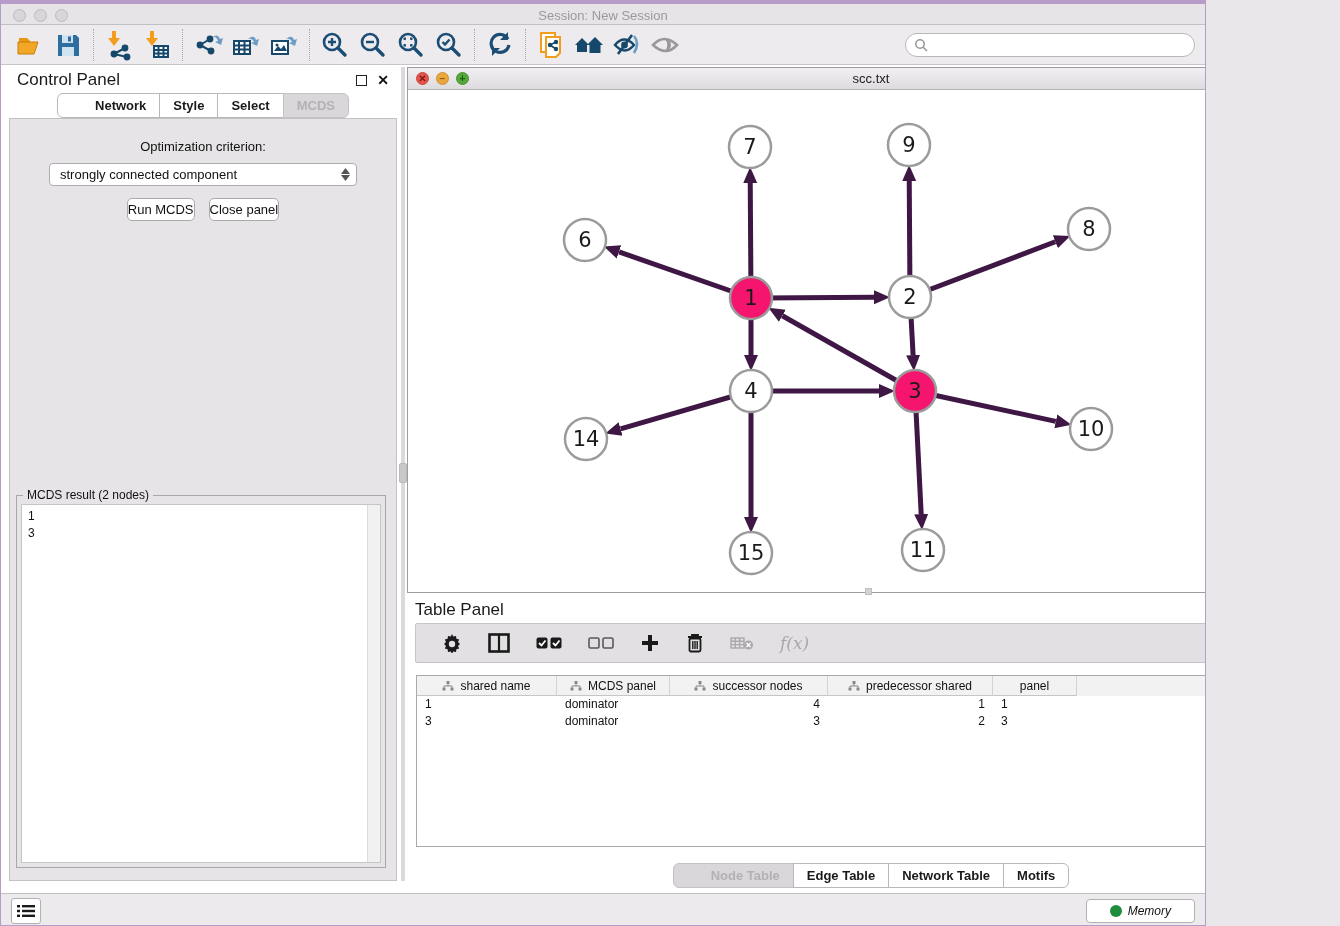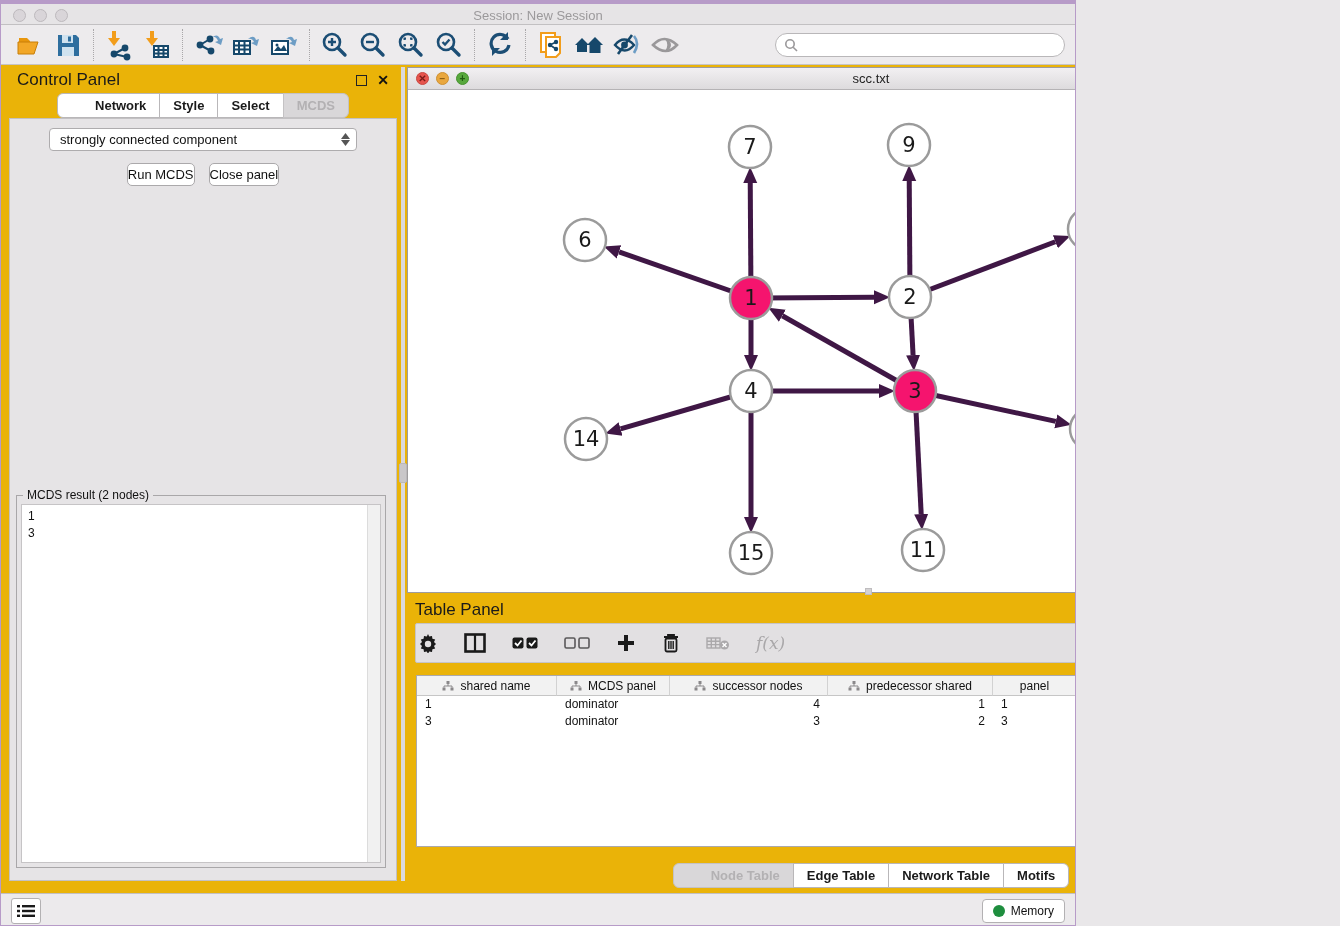--- a/index.html
+++ b/index.html
@@ -1,18 +1,18 @@
 <!DOCTYPE html>
 <html><head>
 <meta charset="utf-8">
 <style>
   * { box-sizing: border-box; margin: 0; padding: 0; }
   html,body { width:1340px; height:926px; }
   body { font-family:"Liberation Sans", sans-serif; background:#E9E7E9; }
-  #app { position:relative; width:1076px; height:926px; background:#eab308; overflow:hidden; border:1px solid #B79BC8; }
+  #app { position:relative; width:1206px; height:926px; background:#ffffff; overflow:hidden; border:1px solid #B79BC8; }
 
   
   .titlebar { position:absolute; top:0; left:0; right:0; height:24px; background:#E6E4E6; border-top:3px solid #B79BC8; border-bottom:1px solid #C2C0C2; }
   .traffic { position:absolute; top:5px; left:12px; display:flex; gap:8px; }
   .tl { width:13px; height:13px; border-radius:50%; background:#D9D5D9; border:1px solid #BDB9BD; position:relative; font-size:9px; line-height:11px; text-align:center; color:rgba(0,0,0,.45); }
   .win-title { position:absolute; top:4px; left:0; right:0; text-align:center; font-size:13px; color:#9B999B; }
 
   
   .toolbar { position:absolute; top:24px; left:0; right:0; height:40px; background:#EDEBED; border-bottom:1px solid #C6C4C6; display:flex; align-items:center; padding:0 10px; }
   .tbtn { width:38px; height:34px; display:flex; align-items:center; justify-content:center; cursor:pointer; }
@@ -56,36 +56,36 @@
   .net-window { position:absolute; left:406px; top:66px; width:928px; height:526px; border:1px solid #9E9C9E; background:#fff; }
   .net-titlebar { height:22px; background:linear-gradient(#F2F0F2,#DDDBDD); border-bottom:1px solid #B5B3B5; position:relative; }
   .net-traffic { position:absolute; left:8px; top:4px; display:flex; gap:7px; }
   .ntl { width:13px; height:13px; border-radius:50%; font-size:10px; font-weight:bold; text-align:center; line-height:12px; cursor:pointer; }
   .net-title { position:absolute; top:3px; left:0; right:0; text-align:center; font-size:13px; color:#222; }
   .net-canvas { position:relative; width:926px; height:502px; background:#fff; }
   .net-resize-dot { position:absolute; left:457px; bottom:-3px; width:7px; height:7px; background:#D4D2D4; border:1px solid #BFBDBF; }
 
   
   .table-panel { position:absolute; left:406px; top:596px; width:928px; height:294px; }
-  .tp-toolbar { position:absolute; left:8px; right:8px; top:26px; height:40px; background:#E2E0E2; border:1px solid #C6C4C6; border-radius:2px; display:flex; align-items:center; padding:0 2px; gap:26px; }
+  .tp-toolbar { position:absolute; left:8px; right:8px; top:26px; height:40px; background:#E2E0E2; border:1px solid #C6C4C6; border-radius:2px; display:flex; align-items:center; padding:0 26px; gap:26px; }
   .tp-icon { display:flex; align-items:center; justify-content:center; cursor:pointer; }
   .fx { font-family:"DejaVu Serif", serif; font-style:italic; font-size:17px; color:#A9A7A9; }
   .datatable { position:absolute; left:9px; right:9px; top:78px; height:172px; background:#fff; border:1px solid #ABA9AB; overflow:hidden; }
   .dt-track { position:absolute; right:0; top:0; bottom:0; width:10px; background:#F3F3F3; border-left:1px solid #E0E0E0; }
   .dt-header { display:flex; height:20px; background:#F2F2F2; font-size:12px; color:#111; }
   .dt-hcell { border-right:1px solid #D2D2D2; border-bottom:1px solid #C6C6C6; display:flex; align-items:center; justify-content:center; gap:6px; }
   .dt-row { display:flex; height:17px; font-size:12px; color:#111; }
   .dt-cell { padding:1px 8px; overflow:hidden; white-space:nowrap; }
   .al { text-align:left; } .ar { text-align:right; }
   .tp-tabs-row { position:absolute; left:0; right:0; top:266px; text-align:center; }
 
   
   .statusbar { position:absolute; left:0; right:0; top:892px; height:34px; background:#ECEAEC; border-top:1px solid #C2C0C2; }
   .list-btn { position:absolute; left:10px; top:4px; width:30px; height:26px; background:#fff; border:1px solid #B3B1B3; border-radius:3px; display:flex; align-items:center; justify-content:center; cursor:pointer; }
-  .memory-btn { position:absolute; right:10px; top:5px; height:24px; background:#fff; border:1px solid #B3B1B3; border-radius:4px; display:flex; align-items:center; gap:6px; padding:0 10px; font-size:12px; color:#111; cursor:pointer; }
+  .memory-btn { position:absolute; right:10px; top:5px; height:24px; background:#fff; border:1px solid #B3B1B3; border-radius:4px; display:flex; align-items:center; gap:6px; padding:0 23px; font-size:12px; color:#111; cursor:pointer;font-style:italic; }
   .memdot { width:12px; height:12px; border-radius:50%; background:#1E8E3E; }
 
   svg { display:block; }
 </style>
 </head>
 <body>
 
 <div id="app">
 
   <div class="titlebar">
@@ -247,20 +247,21 @@
     </div>
     <div class="cp-tabs-row">
       <div class="tabs">
         <div class="tab">Network</div>
         <div class="tab">Style</div>
         <div class="tab">Select</div>
         <div class="tab active">MCDS</div>
       </div>
     </div>
     <div class="cp-content">
+      <div class="opt-label">Optimization criterion:</div>
       <div class="combo">
         <span>strongly connected component</span>
         <span class="updown">
           <svg width="9" height="6" viewBox="0 0 9 6">
               <path d="M4.5 0 L9 6 H0z" fill="#555"></path>
             </svg>
           <svg width="9" height="6" viewBox="0 0 9 6">
               <path d="M4.5 6 L0 0 H9z" fill="#555"></path>
             </svg>
         </span>

